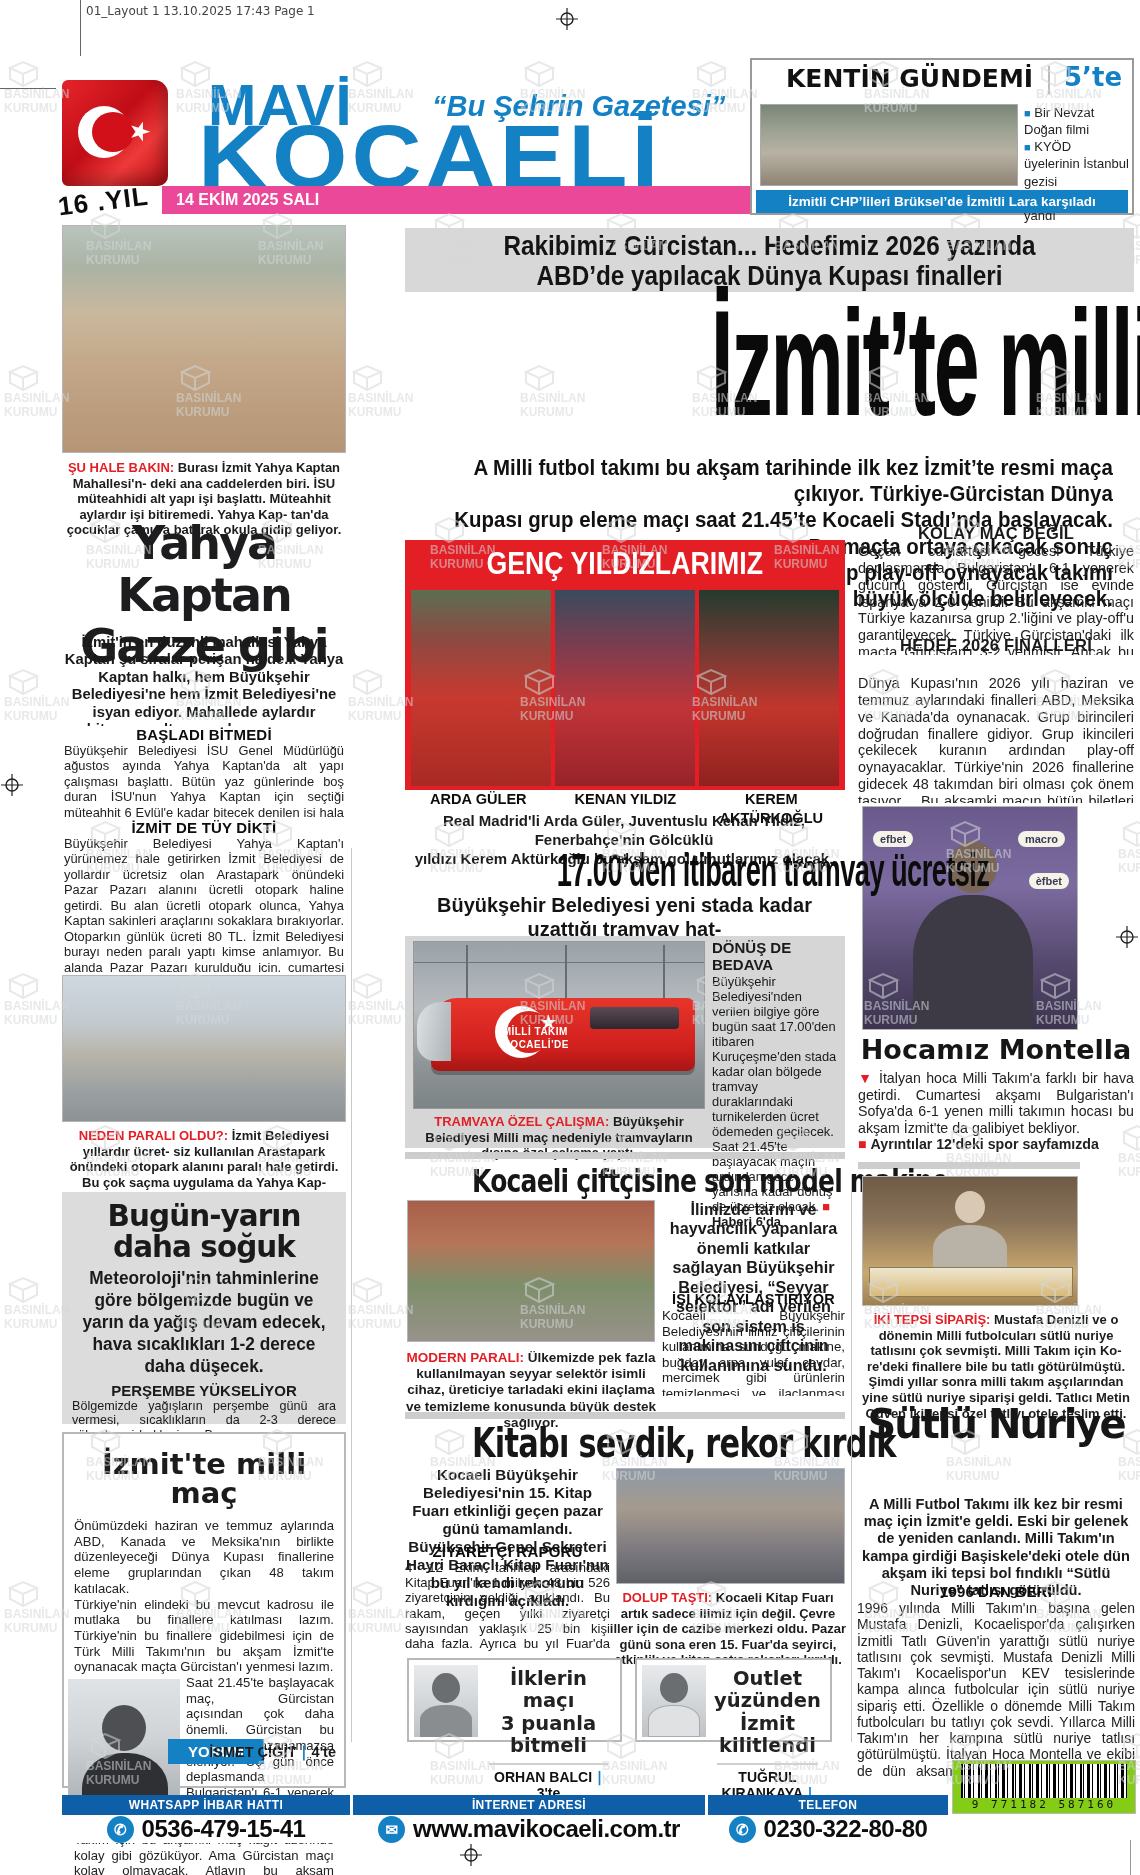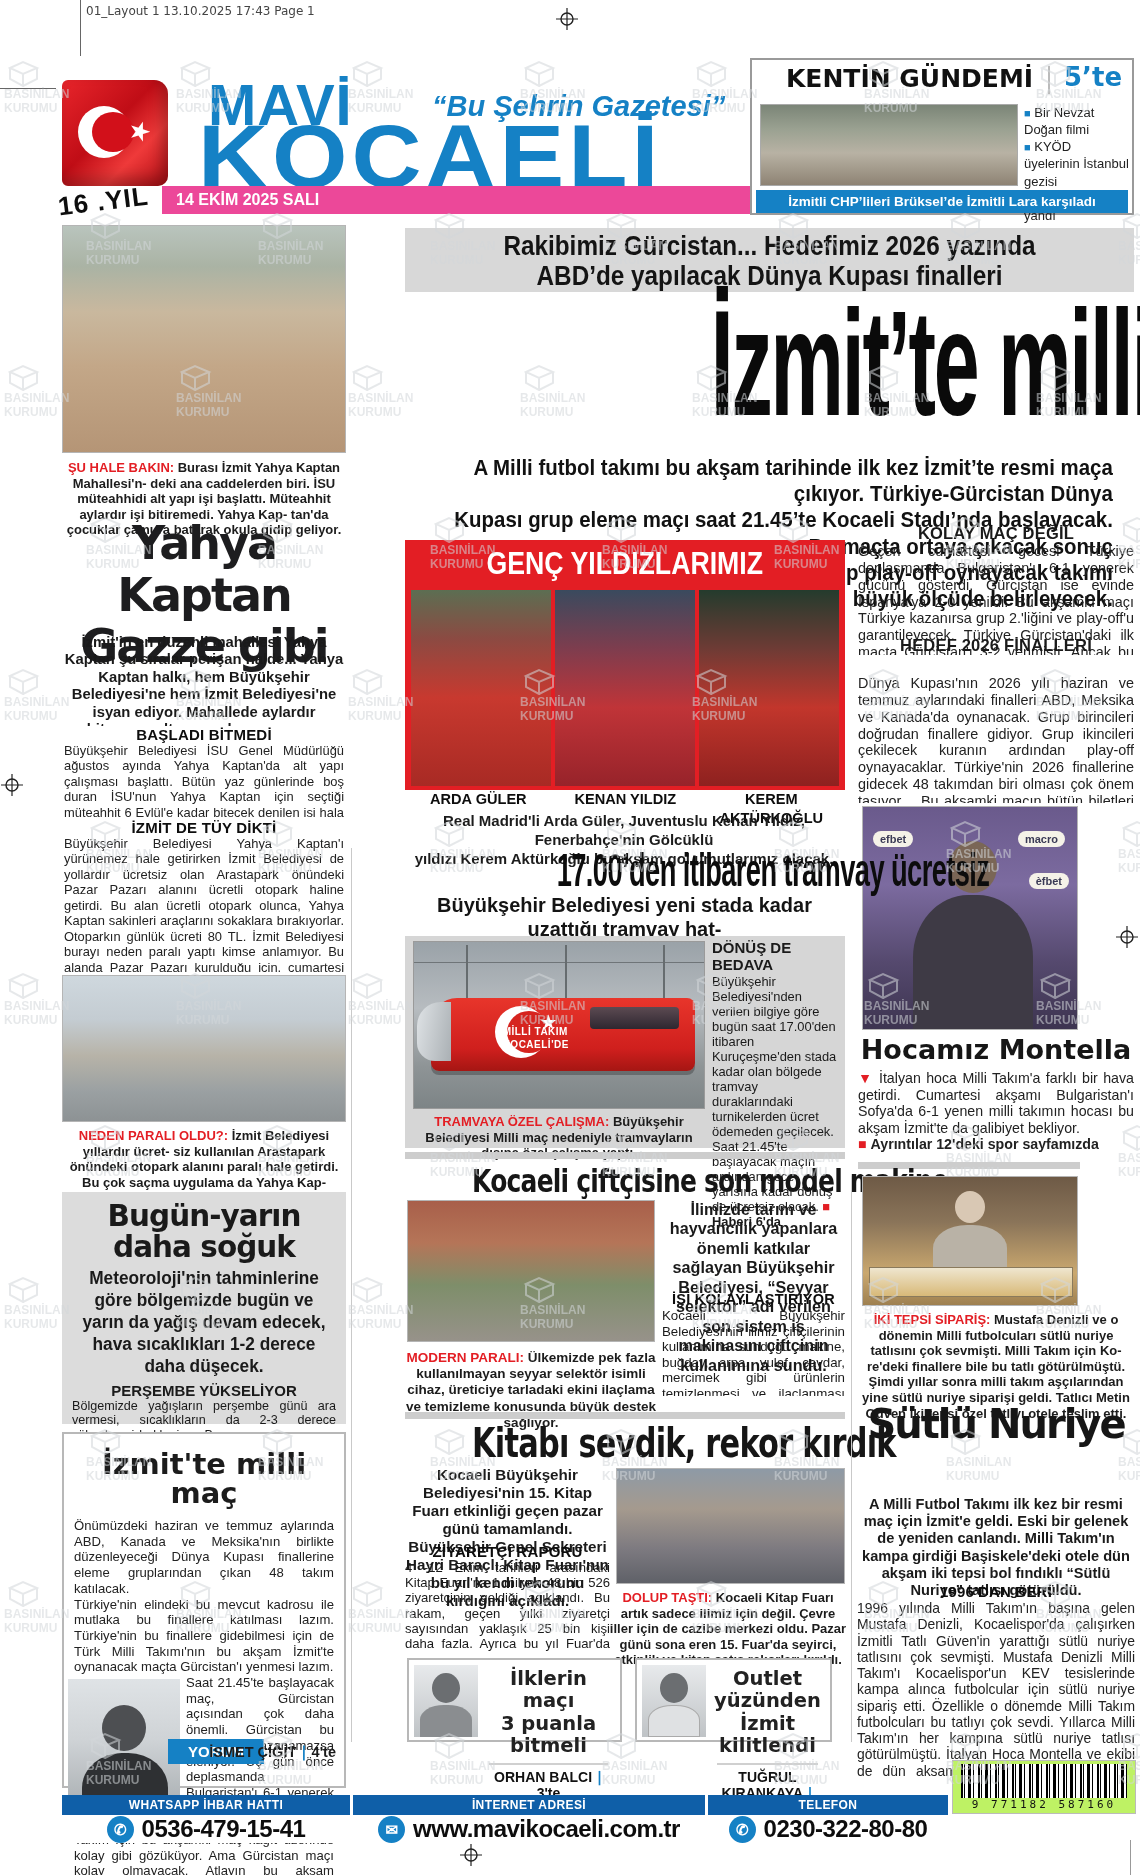--- a/index.html
+++ b/index.html
@@ -136,21 +136,21 @@
   .wbox .ws { font:800 15px "Liberation Sans",sans-serif; text-align:center; margin-top:4px; }
   .wbox .wt { font:12.6px/1.16 "Liberation Sans",sans-serif; text-align:justify; }
 
   
   .footer { left:62px; top:1795px; width:886px; height:48px; background:#fff; display:flex; }
   .fseg { position:relative; height:100%; }
   .fseg .flabel { height:20px; background:#0f5fa8; color:#fff; font:800 12px/20px "Liberation Sans",sans-serif; text-align:center; letter-spacing:.4px; }
   .fseg .fval { height:28px; display:flex; align-items:center; justify-content:center; gap:8px; font:900 24px "Liberation Sans",sans-serif; color:#0d0d0d; letter-spacing:-.5px; }
   .ficon { width:27px; height:27px; border-radius:50%; background:#1581c5; color:#fff; font-size:15px; line-height:27px; text-align:center; flex:0 0 auto; }
   .fsep { width:3px; background:#fff; }
-  .barcode { left:952px; top:1760px; width:184px; height:54px; border:1px solid #bbb; background:#bef264; padding:3px 8px 0; }
+  .barcode { left:952px; top:1760px; width:184px; height:54px; border:1px solid #bbb; background:#84cc16; padding:3px 8px 0; }
   .bars { height:34px; background:repeating-linear-gradient(90deg,#000 0 2px,#fff 2px 3px,#000 3px 4px,#fff 4px 7px,#000 7px 10px,#fff 10px 12px,#000 12px 13px,#fff 13px 17px); }
   .bdigits { font:11px "DejaVu Sans Mono",monospace; text-align:center; letter-spacing:3px; color:#111; }
 
   .vrule { width:1px; background:#c9c9c9; }
 </style>
 </head>
 <body>
 
 <div id="page">
 

